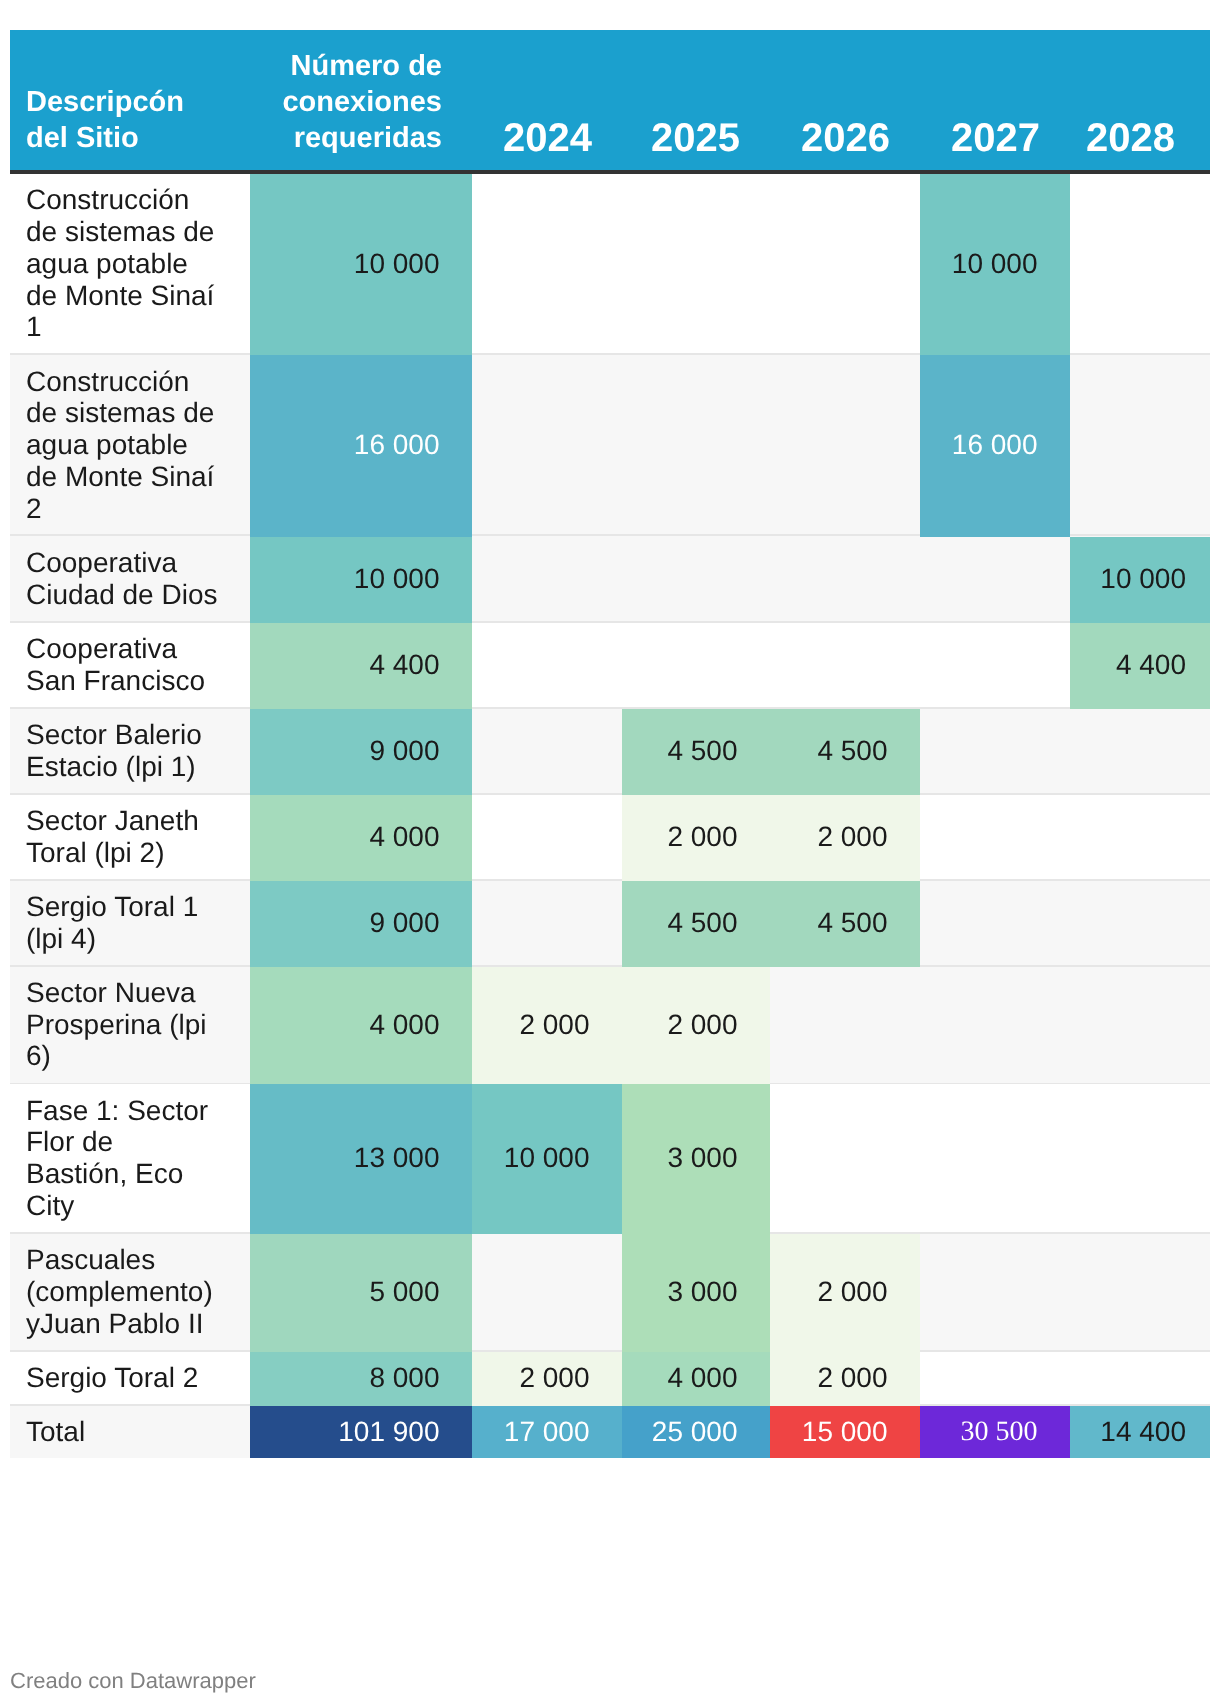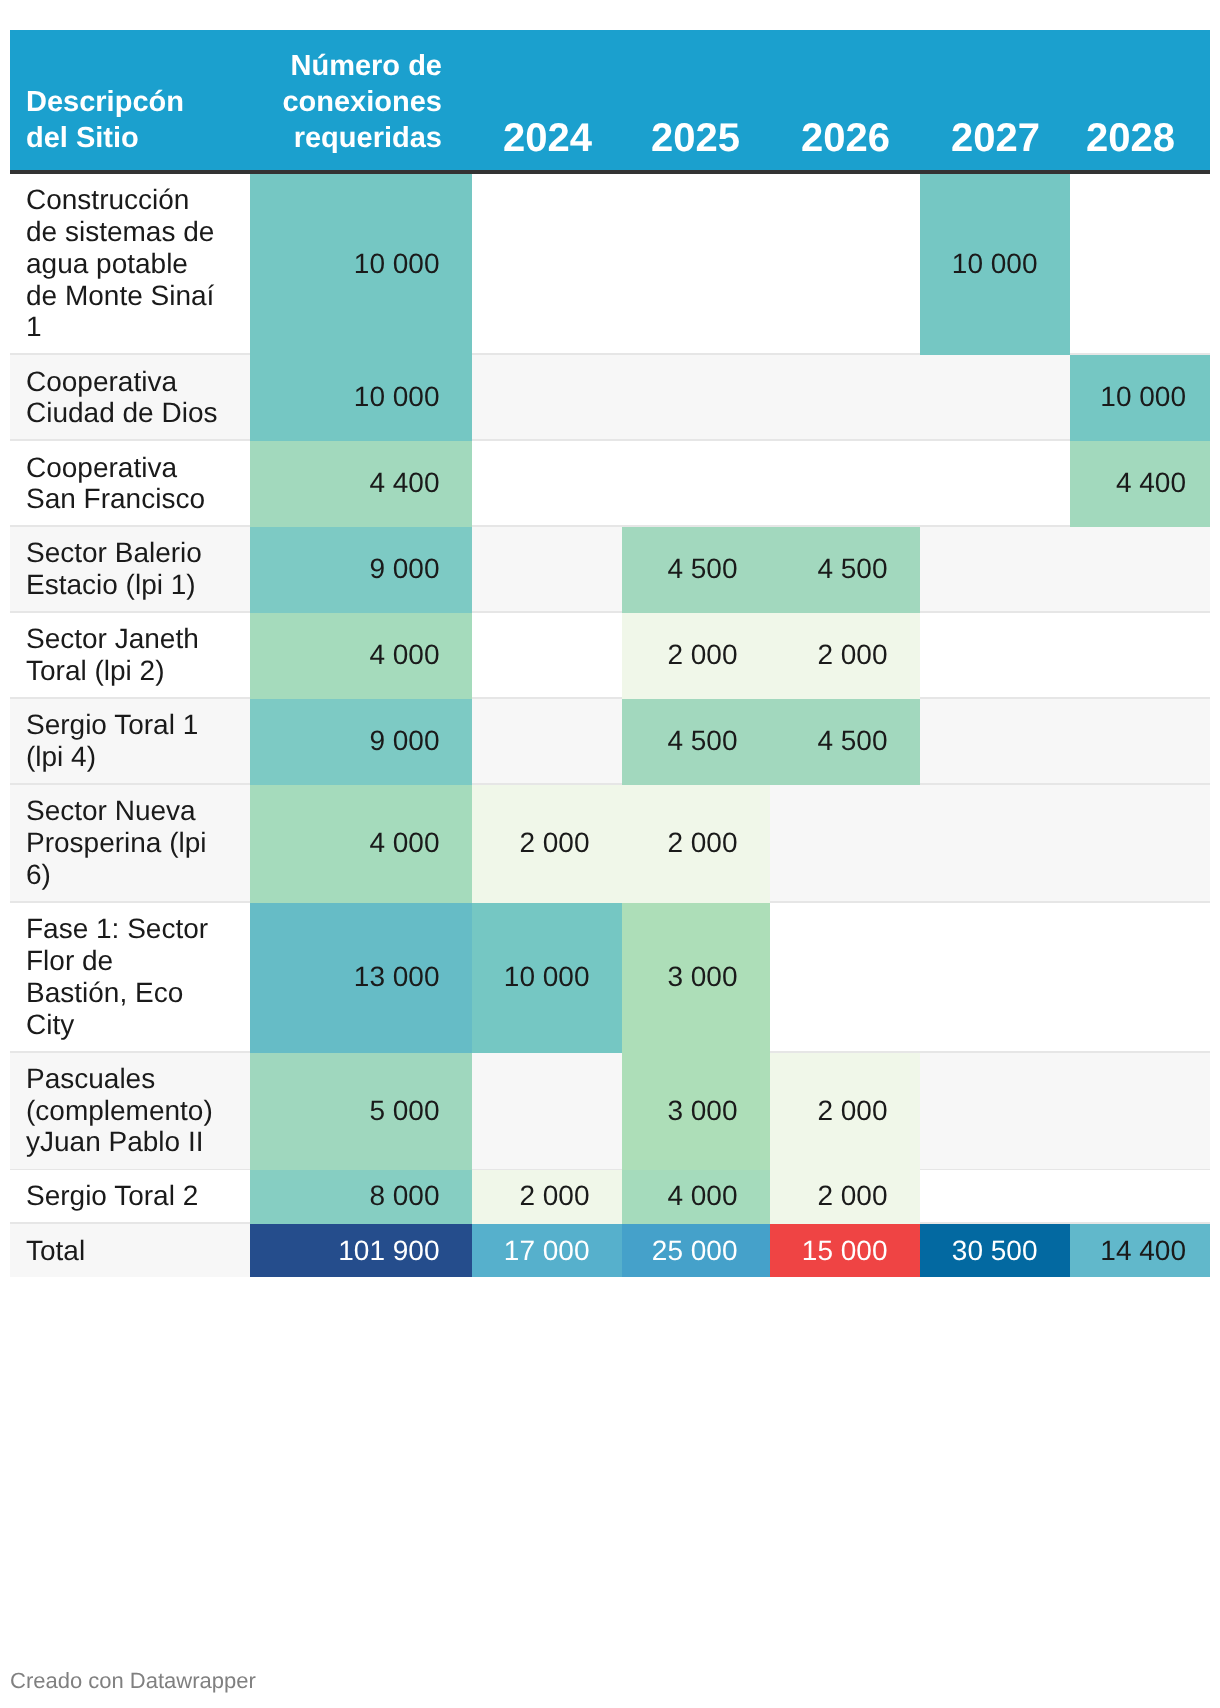--- a/index.html
+++ b/index.html
@@ -93,20 +93,29 @@
         <tr>
           <td class="lft">Construcción de sistemas de agua potable de Monte Sinaí 1</td>
           <td class="rgt" style="background: rgb(117, 199, 195);">10 000</td>
           <td class="rgt"></td>
           <td class="rgt"></td>
           <td class="rgt"></td>
           <td class="rgt" style="background: rgb(117, 199, 195);">10 000</td>
           <td class="rgt last"></td>
         </tr>
         <tr class="alt">
+          <td class="lft">Construcción de sistemas de agua potable de Monte Sinaí 2</td>
+          <td class="rgt" style="background: rgb(91, 180, 201); color: rgb(255, 255, 255);">16 000</td>
+          <td class="rgt"></td>
+          <td class="rgt"></td>
+          <td class="rgt"></td>
+          <td class="rgt" style="background: rgb(91, 180, 201); color: rgb(255, 255, 255);">16 000</td>
+          <td class="rgt last"></td>
+        </tr>
+        <tr class="alt">
           <td class="lft">Cooperativa Ciudad de Dios</td>
           <td class="rgt" style="background: rgb(117, 199, 195);">10 000</td>
           <td class="rgt"></td>
           <td class="rgt"></td>
           <td class="rgt"></td>
           <td class="rgt"></td>
           <td class="rgt last" style="background: rgb(117, 199, 195);">10 000</td>
         </tr>
         <tr>
           <td class="lft">Cooperativa San Francisco</td>
@@ -179,20 +188,20 @@
           <td class="rgt" style="background: rgb(240, 247, 233);">2 000</td>
           <td class="rgt"></td>
           <td class="rgt last"></td>
         </tr>
         <tr class="totalrow alt">
           <td class="lft">Total</td>
           <td class="rgt" style="background: rgb(37, 77, 140); color: rgb(255, 255, 255);">101 900</td>
           <td class="rgt" style="background: rgb(86, 176, 204); color: rgb(255, 255, 255);">17 000</td>
           <td class="rgt" style="background: rgb(69, 161, 202); color: rgb(255, 255, 255);">25 000</td>
           <td class="rgt" style="background: #ef4444; color: rgb(255, 255, 255);">15 000</td>
-          <td class="rgt" style="background: #0369a1; color: rgb(255, 255, 255);">30 500</td>
+          <td class="rgt" style="background: #6d28d9; color: rgb(255, 255, 255); font-family: Liberation Serif, serif;">30 500</td>
           <td class="rgt last" style="background: rgb(97, 184, 203);">14 400</td>
         </tr>
       </tbody>
   </table>
 
   <div id="credit">Creado con Datawrapper</div>
 </div>
 
 </body></html>

